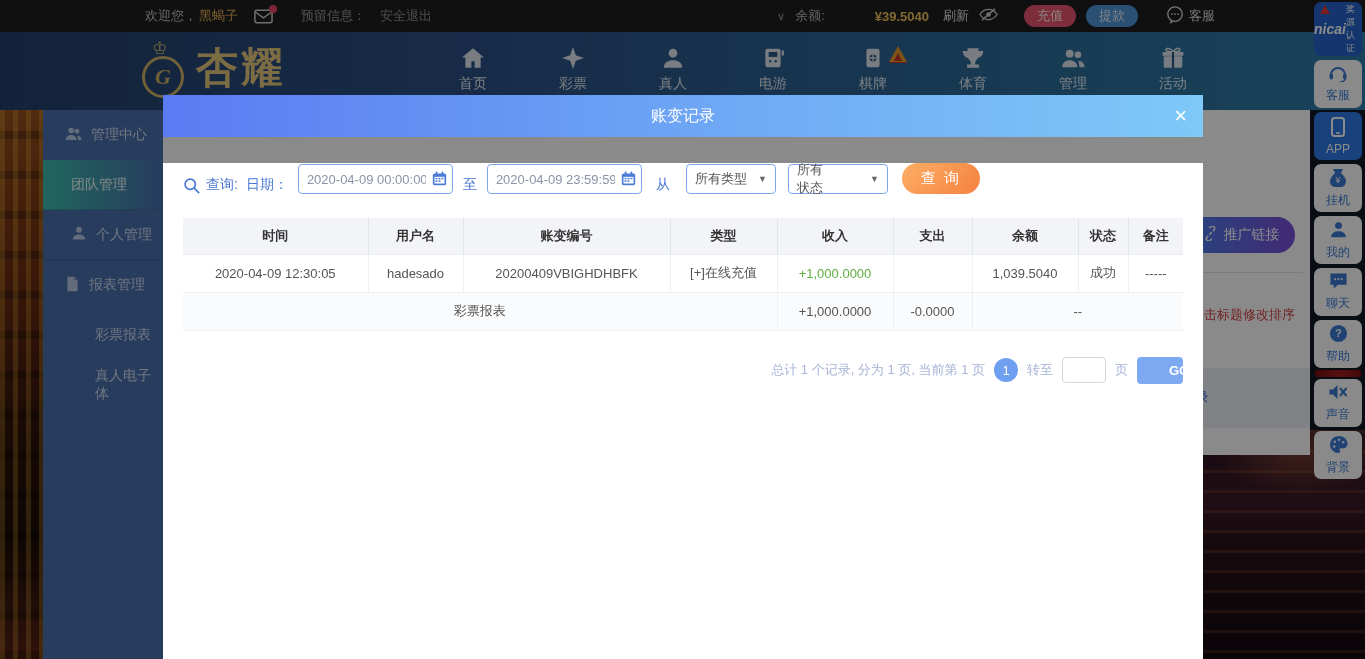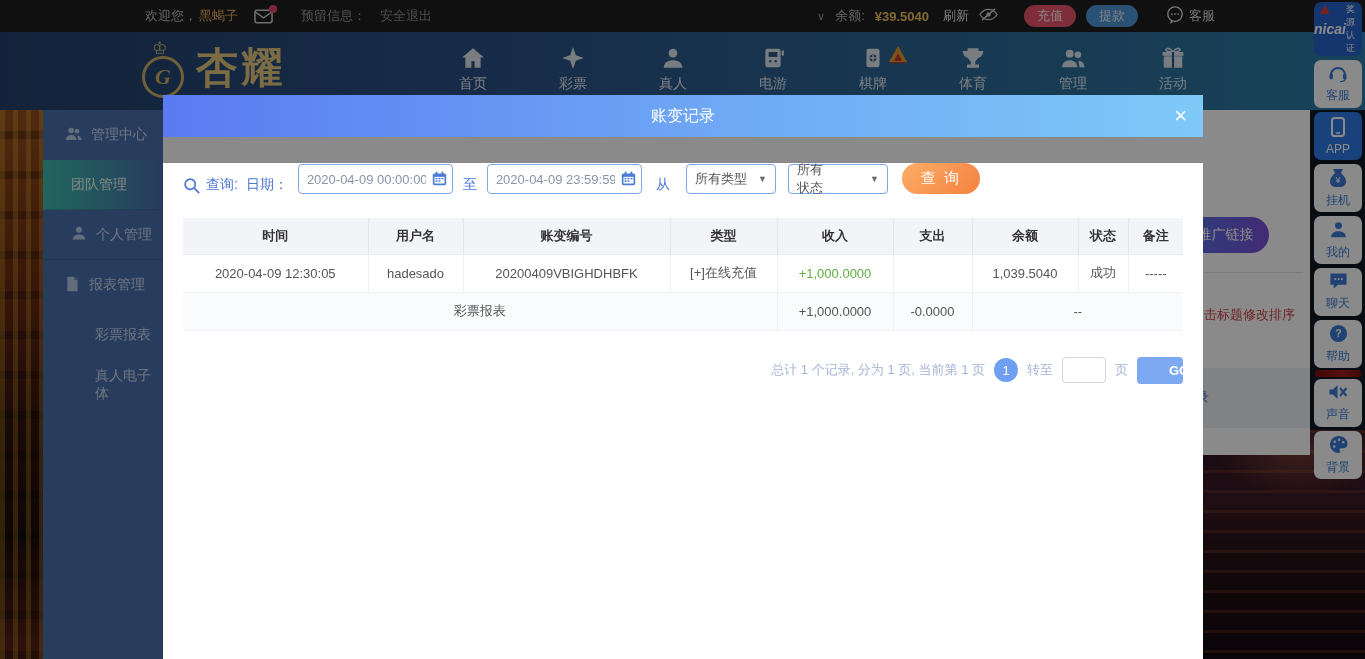--- a/index.html
+++ b/index.html
@@ -10,21 +10,21 @@
   
   .topbar { position:absolute; left:0; top:0; width:1365px; height:32px; background:#1f1f1f;
             display:flex; align-items:center; font-size:13px; color:#bbb; z-index:4; padding:0 150px 0 145px; }
   .topbar .username { color:#e8b05a; margin:0 10px 0 2px; }
   .envelope-wrap { position:relative; margin:0 28px 0 6px; display:inline-flex; }
   .envelope-dot { position:absolute; right:-4px; top:-4px; width:8px; height:8px; border-radius:50%; background:#e8476a; }
   .topbar .msg-label { color:#9a9a9a; margin-right:14px; }
   .topbar .logout { color:#8f8f8f; cursor:pointer; }
   .topbar-right { margin-left:auto; display:flex; align-items:center; gap:10px; }
   .chev { font-size:11px; color:#999; }
-  .balance-val { color:#eec05c; font-weight:bold; }
+  .balance-val { color:#eec05c; font-weight:bold;margin-left:40px; }
   .refresh { color:#e6e6e6; margin-left:4px; cursor:pointer; }
   .pill-btn { height:22px; line-height:22px; padding:0 13px; border-radius:12px; color:rgba(255,255,255,.9);
               font-size:13px; cursor:pointer; border:none; }
   .pill-deposit { background:#e8566c; margin-left:16px; }
   .pill-withdraw { background:#4f94d4; }
   .service-wrap { display:flex; align-items:center; gap:5px; margin-left:18px; color:#ddd; cursor:pointer; }
 
   
   .navbar { position:absolute; left:0; top:32px; width:1365px; height:78px; z-index:4;
             background:linear-gradient(90deg,#23406b 0%,#2c5186 35%,#2e7ca6 100%); }
@@ -54,21 +54,21 @@
       linear-gradient(180deg,#94501e 0%,#7c3a14 18%,#5d2610 38%,#2e130a 58%,#1c0d07 78%,#51201290 92%,#5a2414 100%);
     background-color:#2a120a; }
   .photo-right { position:absolute; left:1203px; top:430px; width:162px; height:229px; z-index:1;
     background:
       repeating-linear-gradient(180deg, rgba(240,130,60,.16) 0 3px, rgba(0,0,0,0) 3px 20px),
       radial-gradient(120px 60px at 60% 10%, rgba(230,120,80,.35), rgba(0,0,0,0) 70%),
       linear-gradient(180deg,#2c1420 0%,#3a1a26 30%,#241018 60%,#140a10 100%); }
 
   
   .content-panel { position:absolute; left:163px; top:110px; width:1147px; height:345px; background:#fff; z-index:2; }
-  .promo-btn { position:absolute; left:998px; top:107px; width:108px; height:36px; border-radius:18px;
+  .promo-btn { position:absolute; left:1024px; top:107px; width:108px; height:36px; border-radius:18px;
                background:linear-gradient(90deg,#4a7de8,#7a4fd8); color:#fff; font-size:14px;
                display:flex; align-items:center; justify-content:center; gap:6px; cursor:pointer; }
   .panel-divider { position:absolute; left:1035px; top:162px; width:105px; height:0; border-top:1px solid #e3e3e8; }
   .sort-hint { position:absolute; left:1028px; top:196px; color:#d04040; font-size:13px; white-space:nowrap; }
   .partial-strip { position:absolute; left:1000px; top:258px; width:147px; height:60px; background:#eef0f5;
                    display:flex; align-items:center; }
   .partial-strip span { color:#4a72c8; font-size:14px; margin-left:4px; }
 
   
   .sidebar { position:absolute; left:43px; top:110px; width:120px; height:549px; background:#4a6fae; z-index:3; }

